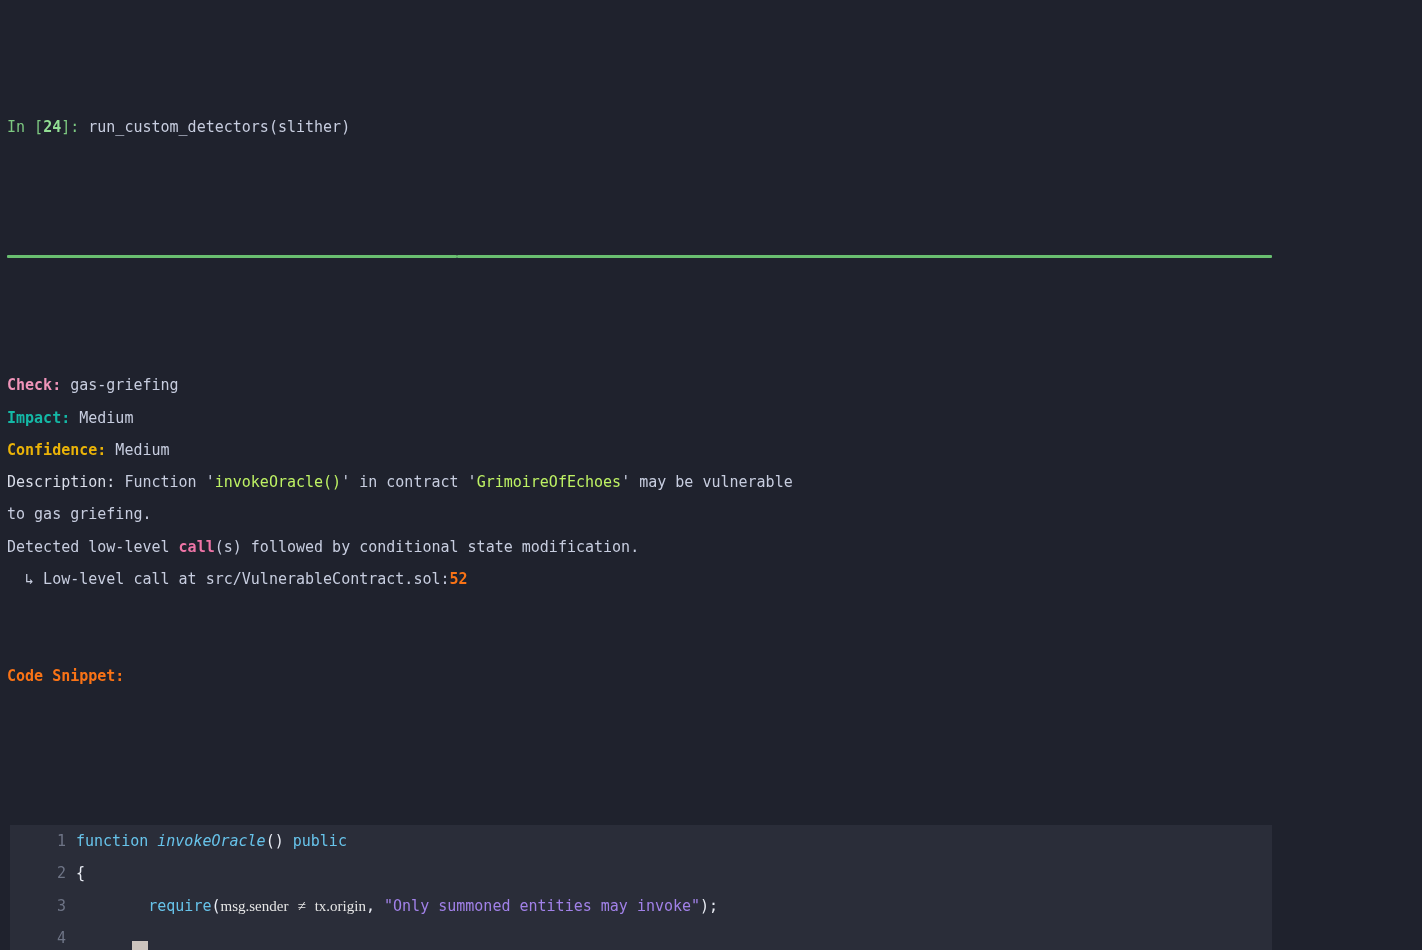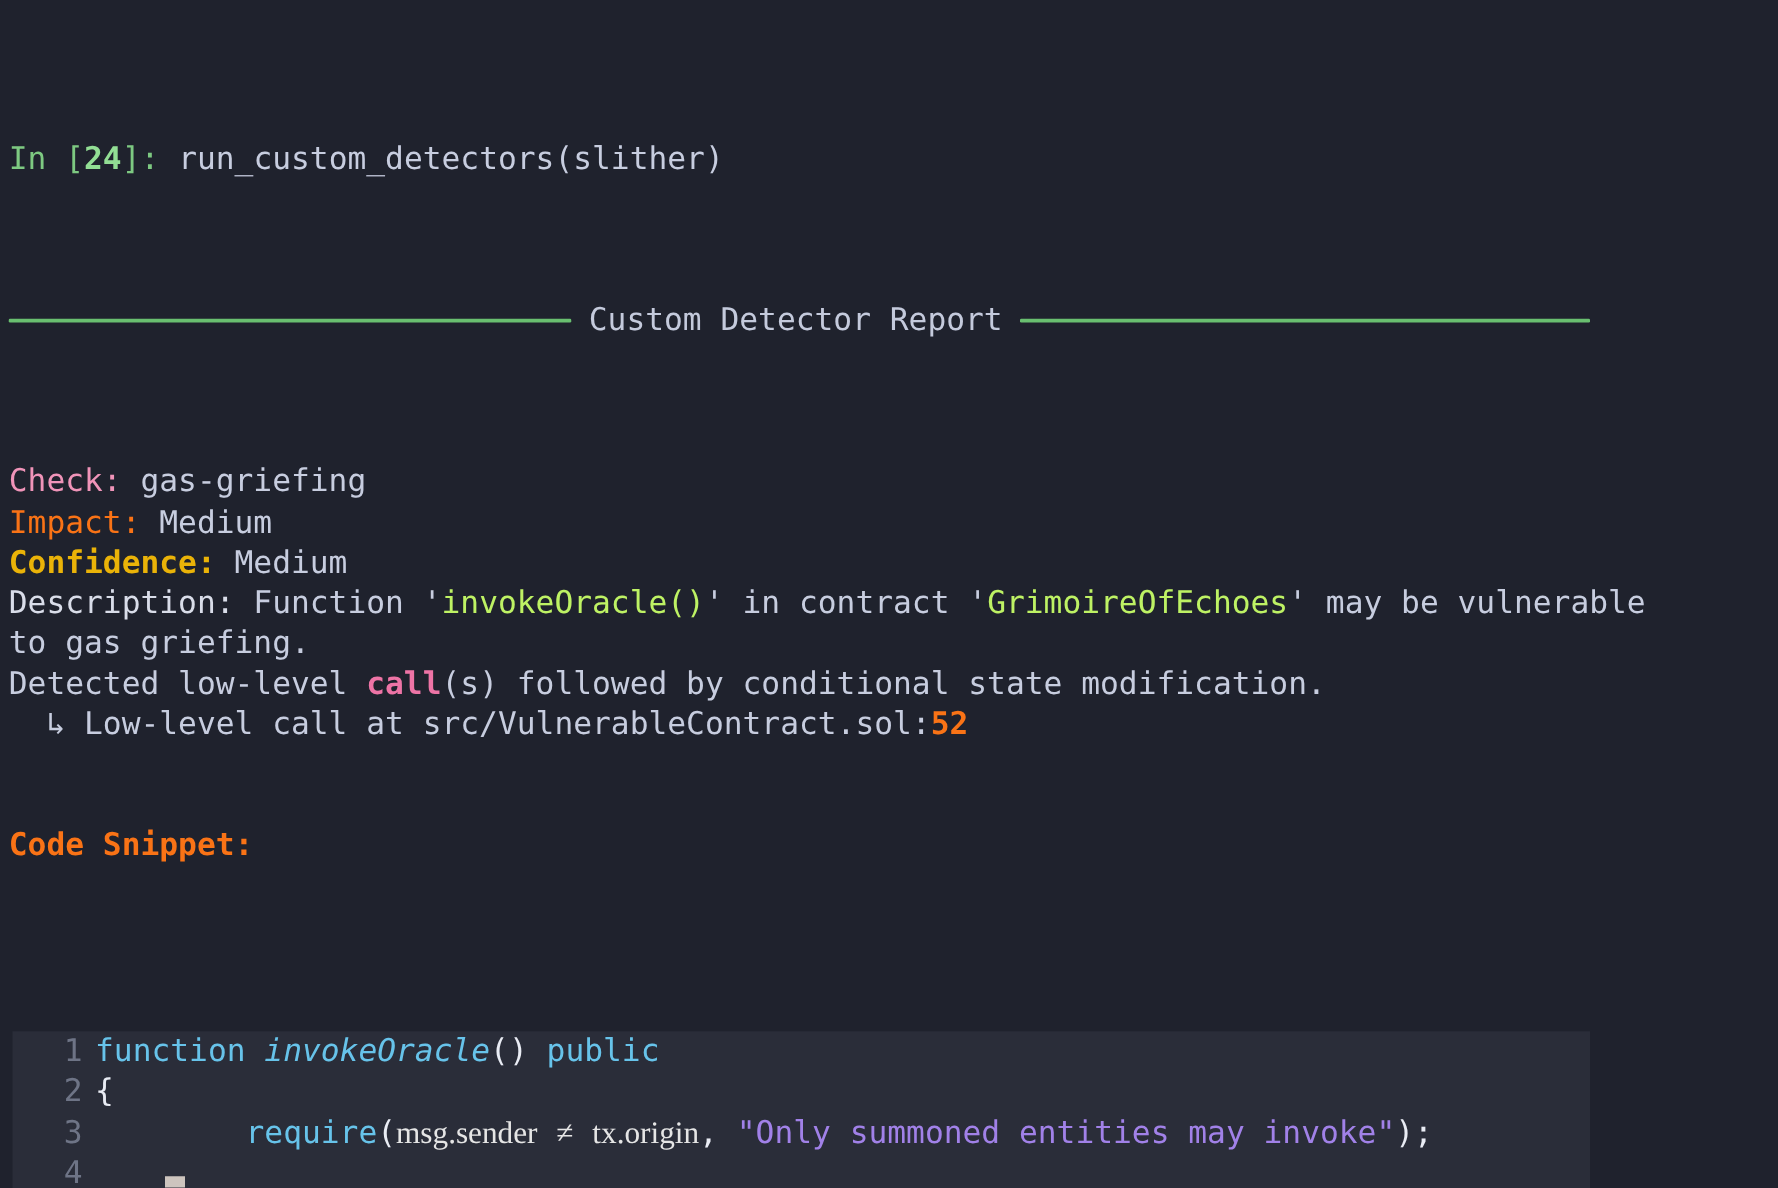--- a/index.html
+++ b/index.html
@@ -7,33 +7,33 @@
     width:1422px;height:950px;
     background:#1f222d;
     overflow:hidden;
     font-family:"DejaVu Sans Mono", monospace;
   }
   .terminal{
     position:absolute;left:0;top:0;
     width:1279px;height:950px;
     padding:14px 0 0 7px;
     box-sizing:border-box;
-    font-size:25px;
+    font-size:15px;
     line-height:32.3px;
     color:#c7cddf;
     white-space:pre;
   }
   .row{min-height:32.3px;}
   
   .d  {color:#c7cddf;}
   .b  {color:#d9dde9;font-weight:normal;}
-  .pk {color:#f094b9;font-weight:normal;text-align:right;}
+  .pk {color:#f094b9;font-weight:bold;text-align:right;}
   .pkb{color:#ee74a6;font-weight:bold;}
   .pko{color:#e5e5e5;font-family:Liberation Serif, serif;}
-  .yl {color:#f97316;font-weight:normal;}
+  .yl {color:#14b8a6;font-weight:bold;}
   .gl {color:#eab308;font-weight:bold;}
   .g  {color:#bef264;}
   .pg {color:#7dc981;}
   .pgb{color:#92de94;font-weight:bold;}
   .tl {color:#f97316;font-weight:bold;}
   .k  {color:#67c3ea;}
   .ki {color:#67c3ea;font-style:italic;}
   .w  {color:#e9ecf4;}
   .st {color:#a181e8;}
   
@@ -66,21 +66,20 @@
 </style>
 </head>
 <body>
 
 <div class="terminal">
 
   <div class="row" id="prompt-line"><span class="pg">In </span><span class="pg">[</span><span class="pgb">24</span><span class="pg">]</span><span class="pg">: </span><span class="d">run_custom_detectors(slither)</span></div>
 
   <div class="rule-row">
     <div class="rule-seg rule-left"></div>
-    <div class="rule-label">Custom Detector Report</div>
     <div class="rule-seg rule-right"></div>
   </div>
 
   <div id="report-lines"><div class="row"><span class="pk">Check:</span><span class="d"> gas-griefing</span></div><div class="row"><span class="yl">Impact:</span><span class="d"> Medium</span></div><div class="row"><span class="gl">Confidence:</span><span class="d"> Medium</span></div><div class="row"><span class="b">Description:</span><span class="d"> Function </span><span class="d">'</span><span class="g">invokeOracle()</span><span class="d">'</span><span class="d"> in contract </span><span class="d">'</span><span class="g">GrimoireOfEchoes</span><span class="d">'</span><span class="d"> may be vulnerable</span></div><div class="row"><span class="d">to gas griefing.</span></div><div class="row"><span class="d">Detected low-level </span><span class="pkb">call</span><span class="d">(s) followed by conditional state modification.</span></div><div class="row"><span class="d">  </span><span class="d">↳</span><span class="d"> Low-level call at src/VulnerableContract.sol:</span><span class="tl">52</span></div><div class="row"></div><div class="row"></div><div class="row"><span class="tl">Code Snippet:</span></div></div>
 
   <div class="code-block" id="code-block"><div class="code-line"><span class="ln">1</span><span class="k">function </span><span class="ki">invokeOracle</span><span class="w">() </span><span class="k">public</span></div><div class="code-line"><span class="ln">2</span><span class="w">{</span></div><div class="code-line"><span class="ln">3</span><span class="w">        </span><span class="k">require</span><span class="w">(</span><span class="pko">msg.sender</span><span class="w"> </span><span class="pko">≠</span><span class="w"> </span><span class="pko">tx.origin</span><span class="w">, </span><span class="st">"Only summoned entities may invoke"</span><span class="w">);</span></div><div class="code-line"><span class="ln">4</span></div></div>
 
   
 
 </div>

